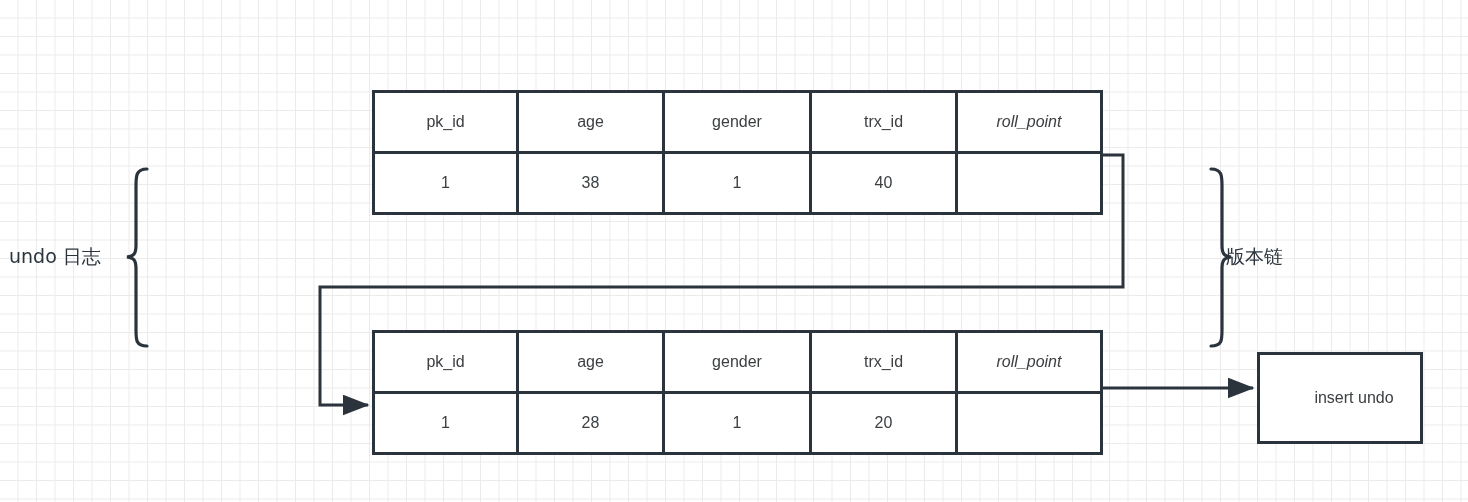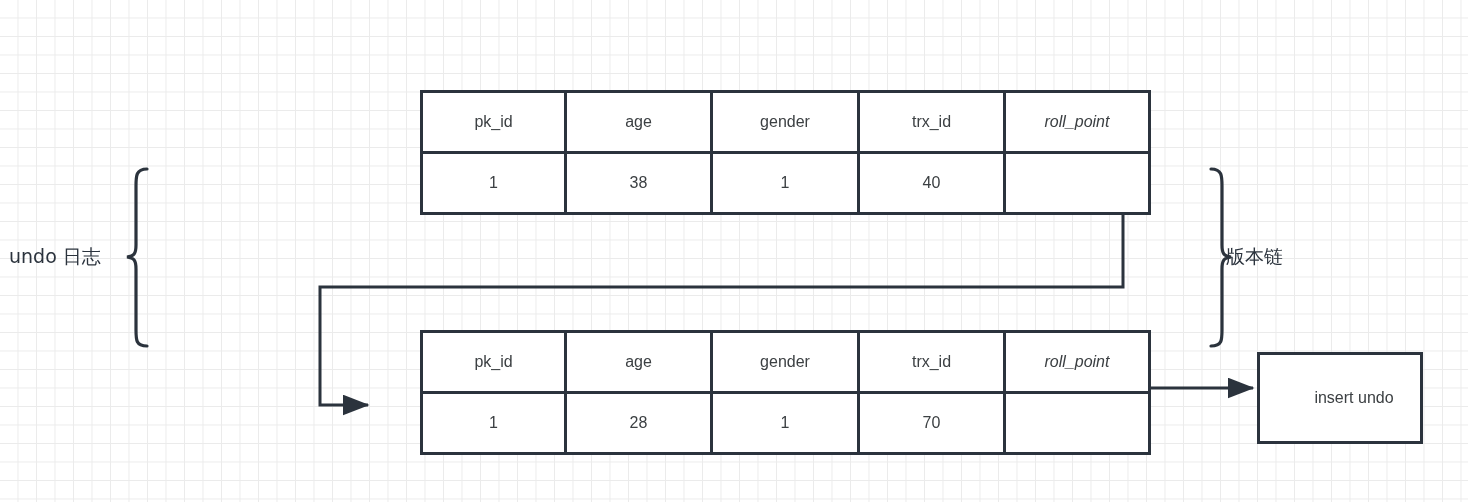--- a/index.html
+++ b/index.html
@@ -31,21 +31,20 @@
     width: 1468px;
     height: 502px;
   }
 
   
   .rec-table {
     position: absolute;
     border-collapse: collapse;
     background: #ffffff;
     table-layout: fixed;
-    margin-left: 48px;
   }
   .rec-table td {
     border: 3px solid #2b333d;
     text-align: center;
     vertical-align: middle;
     font-size: 16px;
     color: #3c4043;
     height: 56px;
     background: #ffffff;
     font-family: "Liberation Sans", "DejaVu Sans", sans-serif;
@@ -189,21 +188,21 @@
         <td class="c0">pk_id</td>
         <td class="c1">age</td>
         <td class="c2">gender</td>
         <td class="c3">trx_id</td>
         <td class="c4">roll_point</td>
       </tr>
       <tr>
         <td class="c0">1</td>
         <td class="c1">28</td>
         <td class="c2">1</td>
-        <td class="c3">70</td>
+        <td class="c3">20</td>
         <td class="c4"></td>
       </tr>
     </tbody>
   </table>
 
   <div id="insert-undo-box">
     <span class="box-text">insert undo</span>
   </div>
 
   <div class="brace-label" id="label-undo-log">undo 日志</div>

